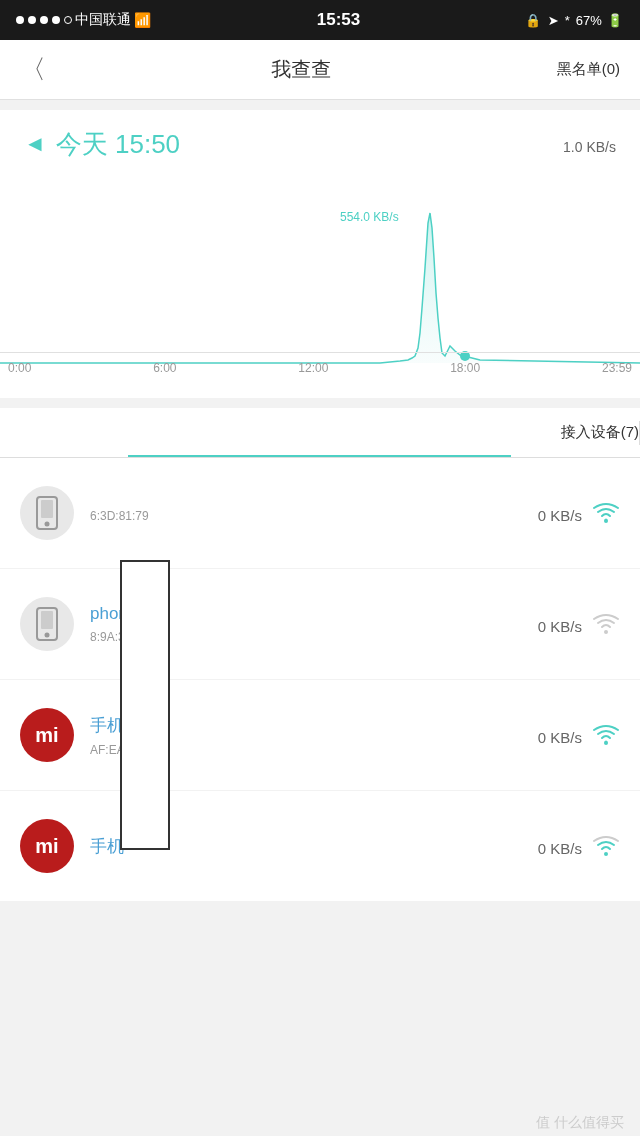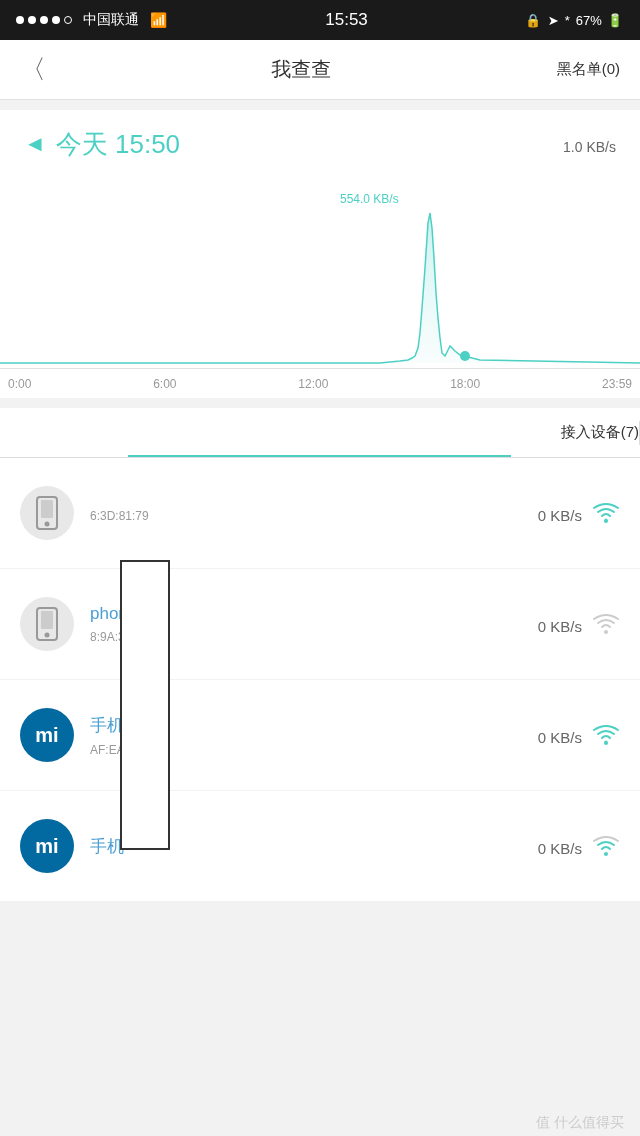--- a/index.html
+++ b/index.html
@@ -17,25 +17,25 @@
       width: 640px;
       height: 40px;
       background: #1a1a1a;
       display: flex;
       align-items: center;
       justify-content: space-between;
       padding: 0 16px;
       color: white;
       font-size: 14px;
     }
-    .status-left { display: flex; align-items: center; gap: 11px; }
+    .status-left { display: flex; align-items: center; gap: 3px; }
     .status-dots { display: flex; gap: 4px; }
     .status-dot { width: 8px; height: 8px; border-radius: 50%; background: white; }
     .status-dot.empty { background: transparent; border: 1.5px solid white; }
-    .status-center { font-size: 17px; font-weight: 400; }
+    .status-center { font-size: 17px; font-weight: 700; }
     .status-right { display: flex; align-items: center; gap: 6px; font-size: 13px; }
 
     
     .nav-bar {
       width: 640px;
       height: 60px;
       background: white;
       display: flex;
       align-items: center;
       justify-content: space-between;
@@ -66,36 +66,36 @@
     
     .chart-section {
       width: 640px;
       height: 220px;
       background: white;
       position: relative;
       overflow: hidden;
     }
     .chart-peak-label {
       position: absolute;
-      top: 14px;
+      top: 32px;
       left: 50%;
       transform: translateX(20px);
       font-size: 12px;
       color: #4dd0c4;
     }
     .chart-svg {
       position: absolute;
       bottom: 30px;
       left: 0;
       width: 100%;
       height: 160px;
     }
     .chart-xaxis {
       position: absolute;
-      bottom: 0;
+      bottom: 16px;
       left: 0;
       width: 100%;
       height: 30px;
       display: flex;
       justify-content: space-between;
       align-items: center;
       padding: 0 8px;
       border-top: 1px solid #e0e0e0;
     }
     .chart-xaxis span { font-size: 12px; color: #999; }
@@ -156,21 +156,21 @@
     .device-icon {
       width: 54px;
       height: 54px;
       border-radius: 27px;
       display: flex;
       align-items: center;
       justify-content: center;
       flex-shrink: 0;
     }
     .device-icon.gray { background: #e8e8e8; }
-    .device-icon.orange { background: #0369a1; }
+    .device-icon.orange { background: #b91c1c; }
     .device-info {
       flex: 1;
       display: flex;
       flex-direction: column;
       gap: 6px;
     }
     .device-name { font-size: 17px; color: #4a9fd4; font-weight: 400; }
     .device-mac { font-size: 12px; color: #999; }
     .device-right {
       display: flex;

